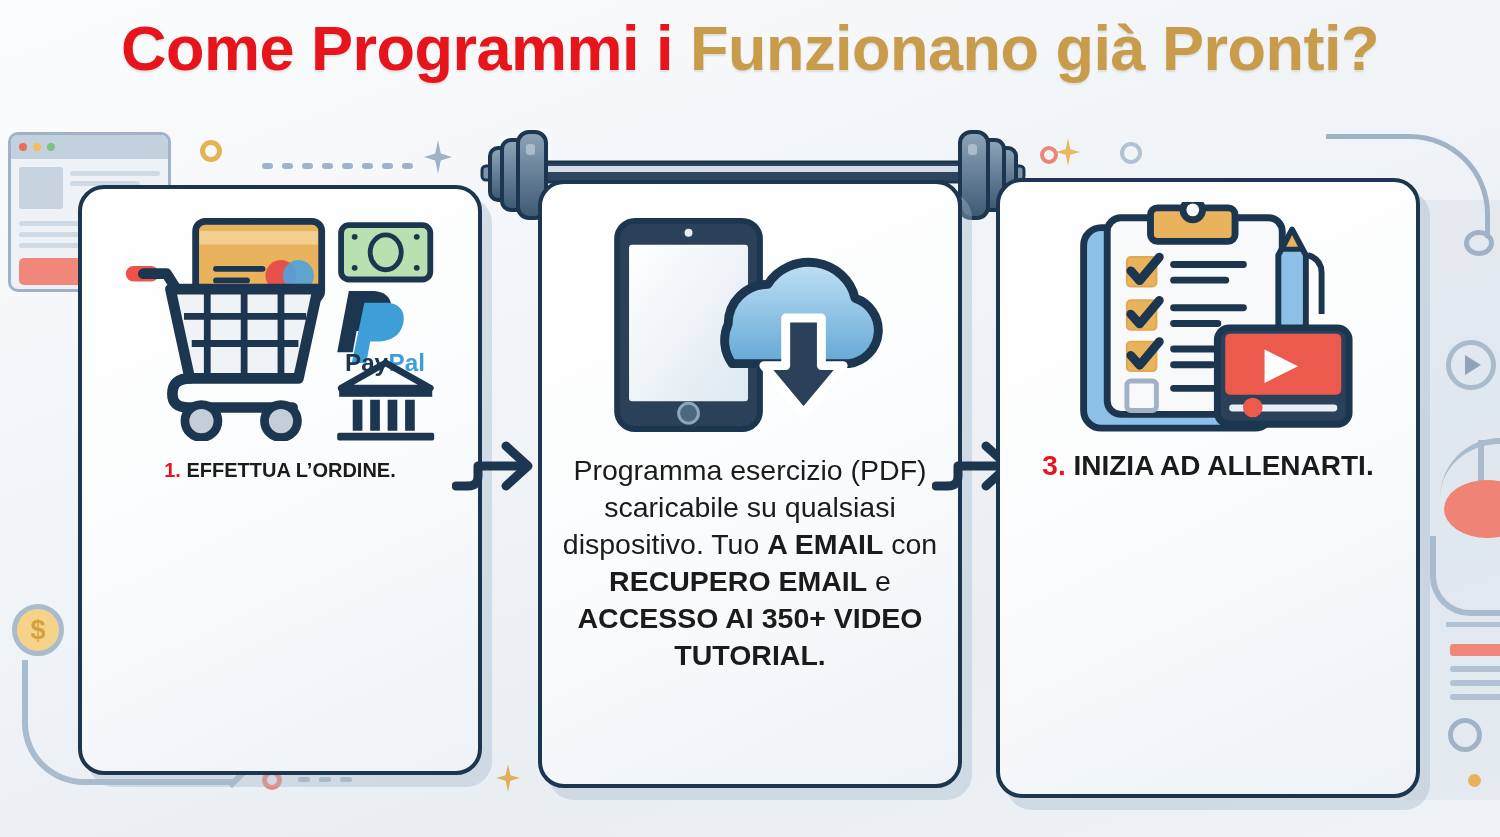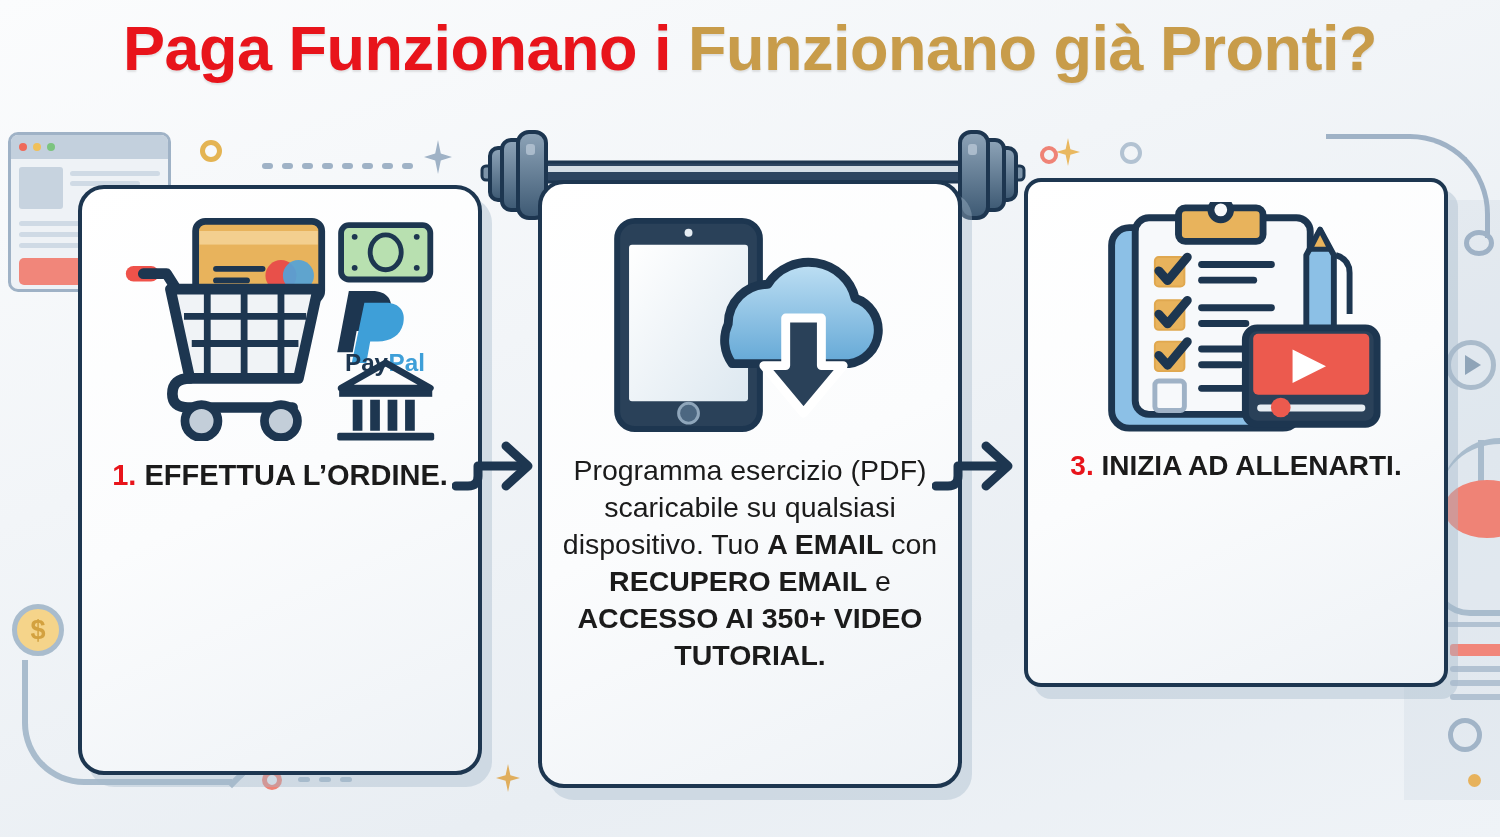--- a/index.html
+++ b/index.html
@@ -177,32 +177,32 @@
   
   .card {
     position: absolute;
     background: linear-gradient(155deg, #ffffff 0%, #fbfcfd 50%, #eef2f6 100%);
     border: 4px solid #1d3650;
     border-radius: 26px;
     box-shadow: 10px 12px 0 rgba(166,185,203,0.40);
   }
   #card1 { left: 78px;  top: 185px; width: 404px; height: 590px; }
   #card2 { left: 538px; top: 180px; width: 424px; height: 608px; }
-  #card3 { left: 1024px; top: 178px; width: 424px; height: 509px; border-radius: 17px; }
+  #card3 { left: 996px; top: 178px; width: 424px; height: 620px; }
 
   .card-art {
     position: absolute; left: 0; right: 0; top: 18px;
     height: 240px;
     display: flex; align-items: center; justify-content: center;
   }
   .card-text {
     position: absolute; left: 14px; right: 14px; top: 268px;
     text-align: center;
     color: #1b1b1b;
-    font-size: 29px;
+    font-size: 20px;
     line-height: 1.30;
   }
   #card2 .card-text { top: 268px; font-size: 28.5px; }
   #card3 .card-text { top: 266px; font-size: 28px; }
   .card-head { font-weight: 700; display: block; margin-bottom: 2px; }
   .card-num { color: #e8141b; font-weight: 700; }
   .card-body b { font-weight: 700; }
 
   
   .connector { position: absolute; width: 96px; height: 70px; }
@@ -290,21 +290,21 @@
   <div class="decor r-coralbar"></div>
   <div class="decor r-tlines">
     <i style="width:100%"></i>
       <i style="width:60%"></i>
       <i style="width:85%"></i>
   </div>
   <div class="decor r-ring2"></div>
   <div class="decor r-golddot"></div>
 
   <div class="title-bar">
-    <span class="t-red">Paga Funzionano i </span><span class="t-gold">Funzionano già Pronti?</span>
+    <span class="t-red">Come Programmi i </span><span class="t-gold">Funzionano già Pronti?</span>
   </div>
 
   <div class="barbell">
     <svg viewBox="0 0 570 96" width="570" height="96">
       <defs>
         <linearGradient id="plate" x1="0" y1="0" x2="0" y2="1">
           <stop offset="0" stop-color="#8ea4b8"></stop>
             <stop offset="1" stop-color="#3d5973"></stop>
         </linearGradient>
         <linearGradient id="barg" x1="0" y1="0" x2="0" y2="1">

